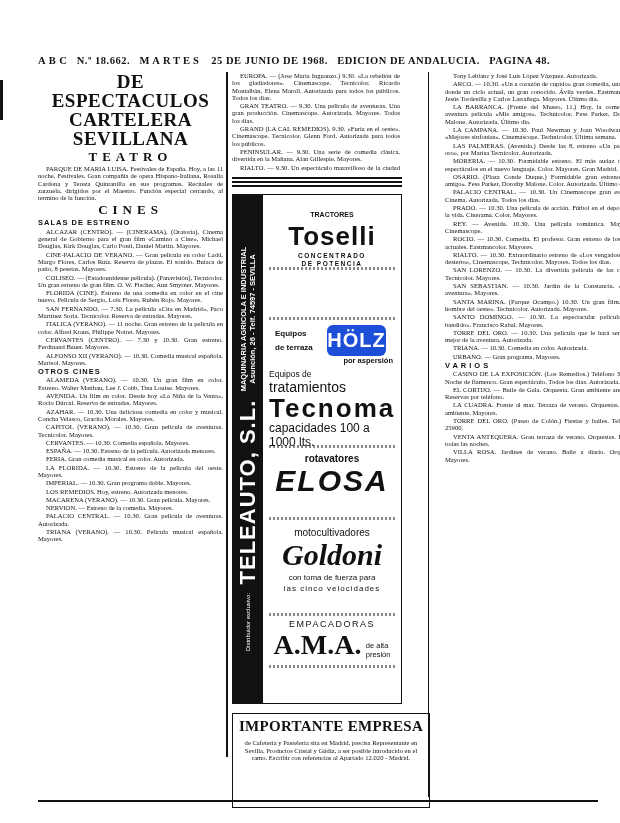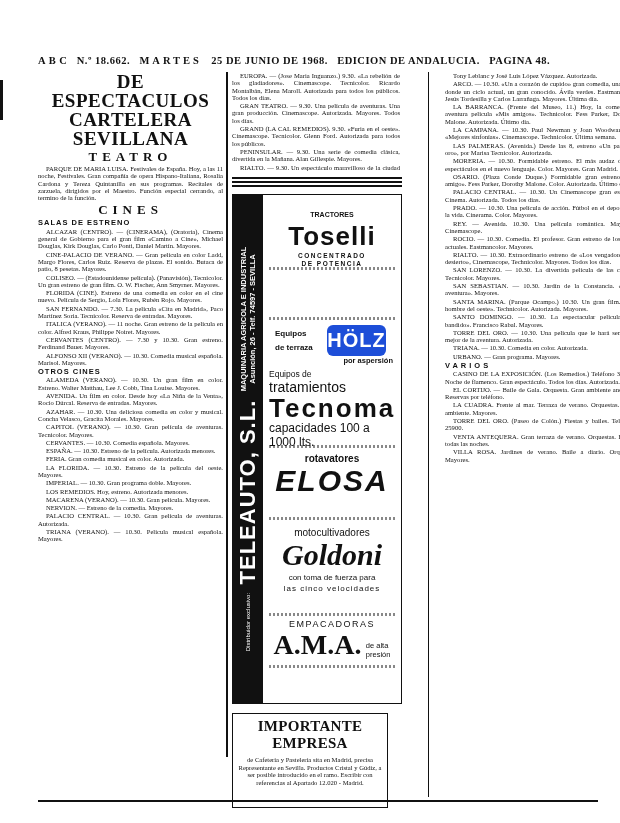--- a/index.html
+++ b/index.html
@@ -29,21 +29,21 @@
   .toselli-pre { font-size:7px; font-weight:bold; }
   .toselli { font-size:26px; font-weight:bold; letter-spacing:1px; }
   .small-caps { font-size:6.5px; font-weight:bold; letter-spacing:1.5px; line-height:8px; }
   .moto { font-size:11px; letter-spacing:2.5px; }
   .farina { font-size:24px; font-weight:bold; letter-spacing:5px; border-top:3px solid #111; display:inline-block; line-height:24px; }
   .holz-box { display:inline-block; background:#1d4ed8; color:#fff; font-size:20px; font-weight:bold; padding:4px 0; border-radius:6px; letter-spacing:1px; }
   .tecnoma { font-size:26px; font-weight:bold; letter-spacing:2px; line-height:26px; }
   .elosa { font-size:30px; font-weight:bold; letter-spacing:2px; font-style:italic; }
   .goldoni { font-family:"Liberation Serif", serif; font-size:30px; font-weight:bold; font-style:italic; }
   .ama { font-family:"Liberation Serif", serif; font-size:28px; font-weight:bold; }
-  .importante { position:absolute; left:232px; top:713px; width:156px; height:95px; border:1.5px solid #111; box-sizing:border-box; text-align:center; padding:4px 4px; }
+  .importante { position:absolute; left:232px; top:713px; width:198px; height:95px; border:1.5px solid #111; box-sizing:border-box; text-align:center; padding:4px 4px; }
   .importante .it { font-family:"Liberation Serif", serif; font-weight:bold; font-size:15px; letter-spacing:0.3px; margin-bottom:4px; }
   .importante .ib { font-size:6.6px; line-height:7.6px; }
   .footer-rule { position:absolute; left:38px; top:800px; width:560px; height:2px; background:#111; }
   .bar-left { position:absolute; left:0; top:80px; width:3px; height:40px; background:#111; }
 </style>
 </head>
 <body>
 
 <div class="bar-left"></div>
 

